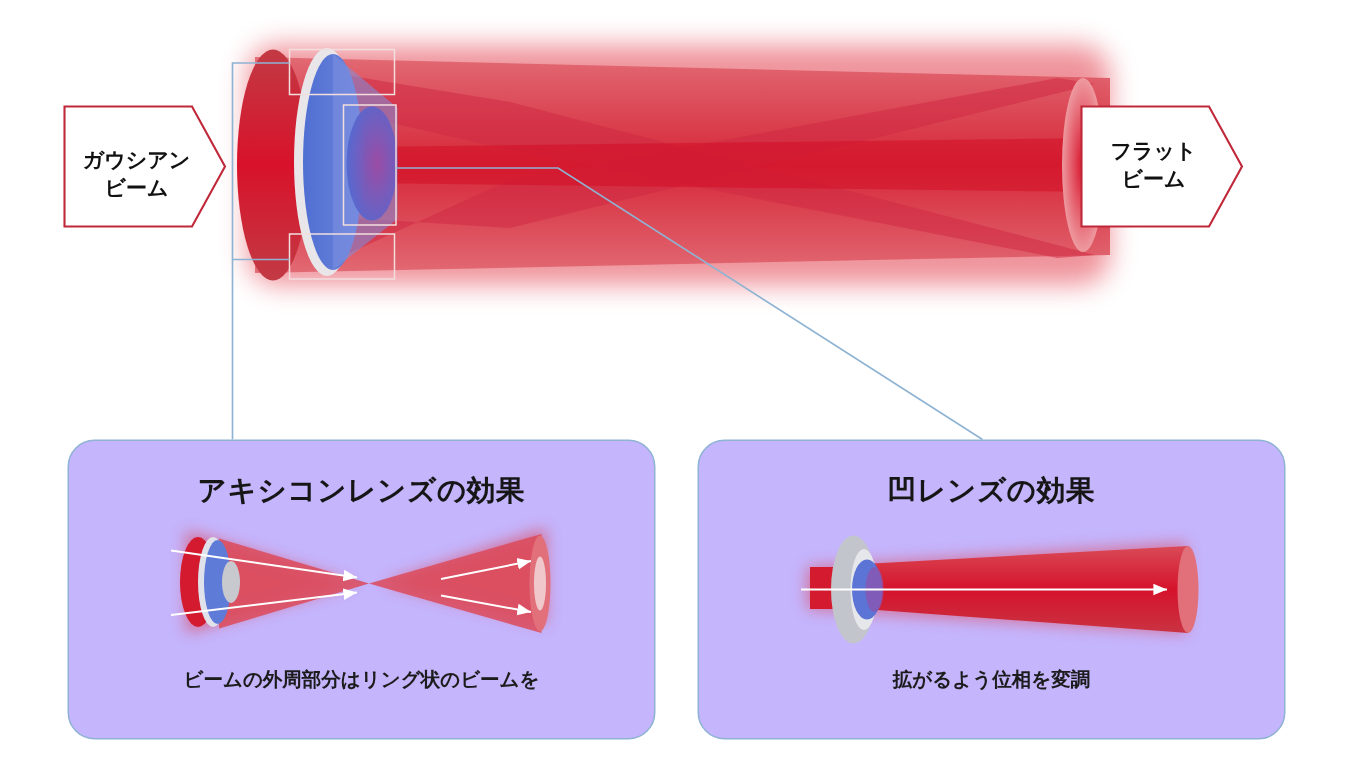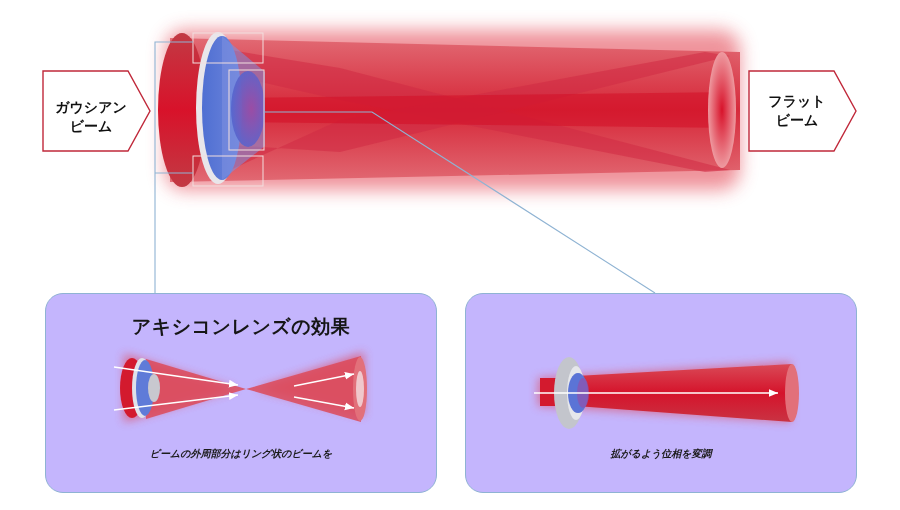--- a/index.html
+++ b/index.html
@@ -7,21 +7,21 @@
          font-family:"DejaVu Sans", "Liberation Sans", sans-serif; }
   svg.layer { position:absolute; left:0; top:0; }
   .arrow-box { position:absolute; display:flex; align-items:center; justify-content:center; }
   .arrow-box svg { position:absolute; left:0; top:0; }
   .arrow-label { position:relative; z-index:2; text-align:center; font-weight:bold;
                  font-size:14px; line-height:19px; color:#111; white-space:pre-line; }
   .panel { position:absolute; border:1.2px solid #8fb3d3; border-radius:18px; background:#c4b5fd; }
   .panel-title { position:absolute; left:0; right:0; text-align:center; font-weight:bold;
                  font-size:19px; color:#161616; letter-spacing:0.5px; }
   .panel-caption { position:absolute; left:0; right:0; text-align:center; font-weight:bold;
-                   font-size:10px; line-height:20px; color:#1c1c1c;font-style:italic; }
+                   font-size:13px; line-height:20px; color:#1c1c1c; }
 </style>
 </head>
 <body>
 
 <svg class="layer" width="900" height="510" viewBox="0 0 900 510">
   <defs>
     <filter id="glow" x="-20%" y="-60%" width="140%" height="220%">
       <feGaussianBlur stdDeviation="9"></feGaussianBlur>
     </filter>
     <filter id="glowSm" x="-20%" y="-60%" width="140%" height="220%">
@@ -84,21 +84,21 @@
 </svg>
 
 <div class="arrow-box" style="left:42px; top:70px; width:110px; height:94px;">
   <svg width="110" height="82" viewBox="0 0 110 82">
     <polygon points="1,1 86,1 108,41 86,81 1,81" fill="#ffffff" stroke="#c0283a" stroke-width="1.4"></polygon>
   </svg>
   <div class="arrow-label" style="margin-right:12px;">ガウシアン
 ビーム</div>
 </div>
 
-<div class="arrow-box" style="left:748px; top:70px; width:110px; height:82px;">
+<div class="arrow-box" style="left:720px; top:70px; width:110px; height:82px;">
   <svg width="110" height="82" viewBox="0 0 110 82">
     <polygon points="1,1 86,1 108,41 86,81 1,81" fill="#ffffff" stroke="#c0283a" stroke-width="1.4"></polygon>
   </svg>
   <div class="arrow-label" style="margin-right:12px;">フラット
 ビーム</div>
 </div>
 
 <div class="panel" style="left:45px; top:293px; width:390px; height:198px;">
   <div class="panel-title" style="top:20px;">アキシコンレンズの効果</div>
   <svg width="390" height="198" viewBox="0 0 390 198" style="position:absolute;left:0;top:0;">
@@ -131,20 +131,21 @@
       <line x1="248" y1="92" x2="308" y2="80" marker-end="url(#ah1)"></line>
       <line x1="248" y1="103" x2="308" y2="114" marker-end="url(#ah1)"></line>
     </g>
   </svg>
   <div class="panel-caption" style="top:150px;">
     <div>ビームの外周部分はリング状のビームを</div>
   </div>
 </div>
 
 <div class="panel" style="left:465px; top:293px; width:390px; height:198px;">
+  <div class="panel-title" style="top:20px;">凹レンズの効果</div>
   <svg width="390" height="198" viewBox="0 0 390 198" style="position:absolute;left:0;top:0;">
     <defs>
       <filter id="pg2" x="-20%" y="-60%" width="140%" height="220%">
           <feGaussianBlur stdDeviation="5"></feGaussianBlur>
         </filter>
       <linearGradient id="cylV" x1="0" y1="0" x2="0" y2="1">
         <stop offset="0" stop-color="#d94a57"></stop>
         <stop offset="0.5" stop-color="#d5132b"></stop>
         <stop offset="1" stop-color="#c93343"></stop>
       </linearGradient>

